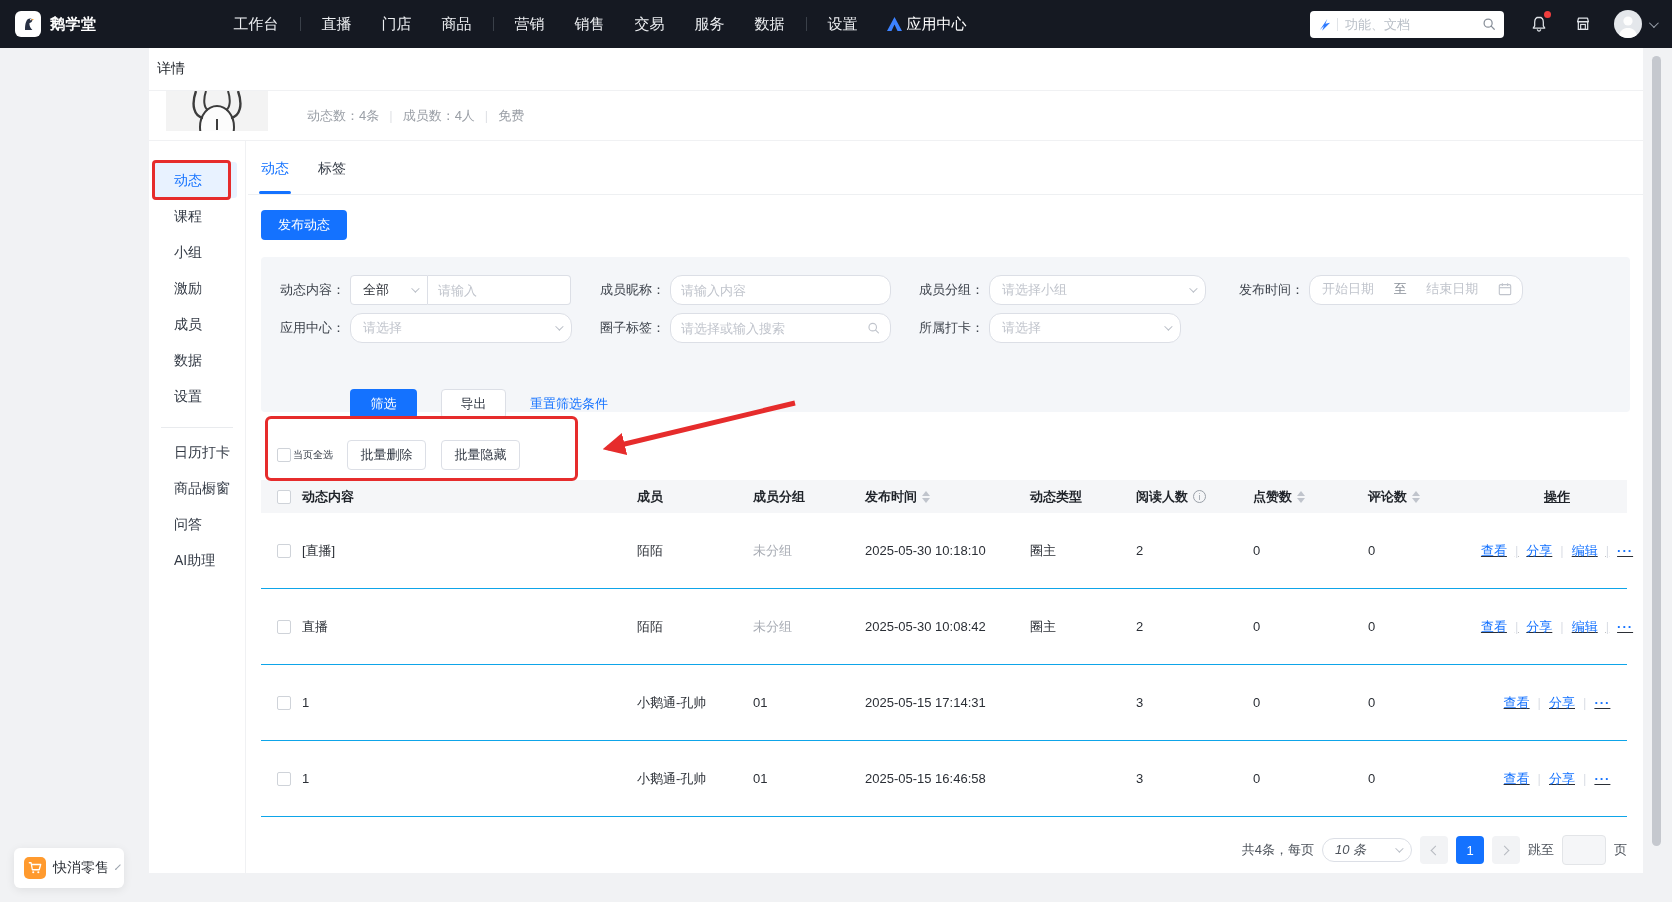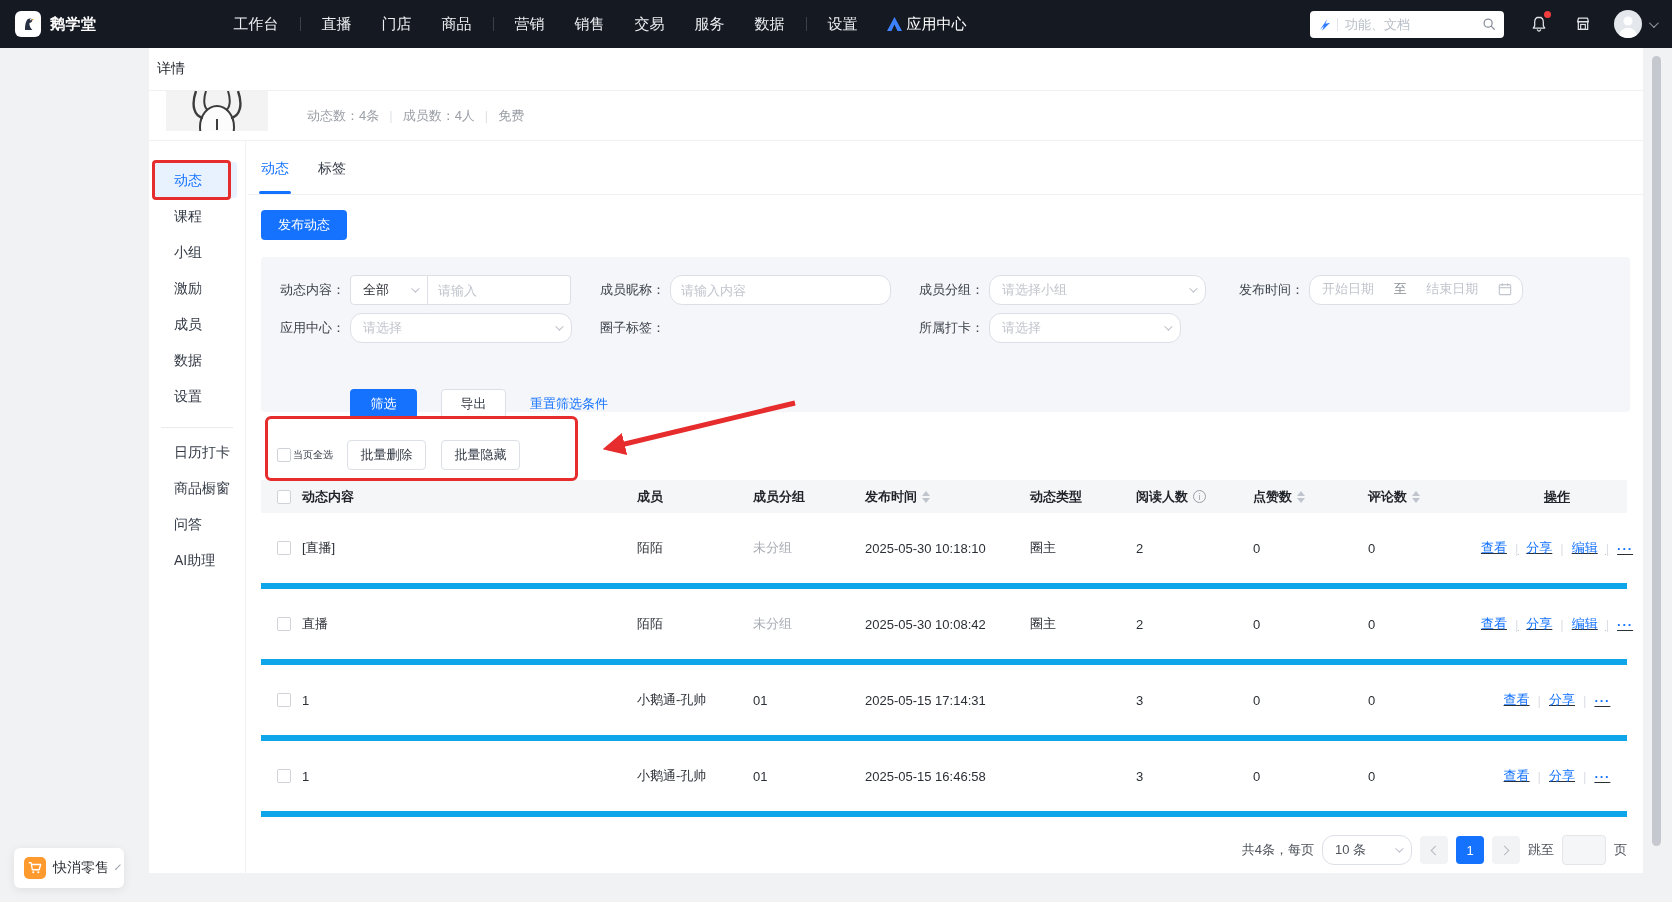--- a/index.html
+++ b/index.html
@@ -75,35 +75,35 @@
   .batchbar{position:absolute;left:0;top:299px;height:30px;display:flex;align-items:center;}
   .cbx{width:14px;height:14px;border:1px solid #cfd3d9;border-radius:2px;background:#fff;flex-shrink:0;cursor:pointer;}
   .batch-label{font-size:10px;color:#333a45;margin-left:2px;}
 
   
   .tablewrap{position:absolute;left:13px;right:16px;top:339px;}
   .tgrid{display:grid;grid-template-columns:41px 335px 116px 112px 165px 106px 117px 115px 122px 1fr;align-items:center;}
   .thead{height:33px;background:#f5f6f8;font-size:13px;color:#1f2329;font-weight:bold;}
   .th,.td{display:flex;align-items:center;min-width:0;}
   .cb-cell{padding-left:16px;}
-  .trow{height:76px;border-bottom:6px solid #0ea5e9;font-size:13px;color:#2b2f36;}
+  .trow{height:76px;border-bottom:1px solid #0ea5e9;font-size:13px;color:#2b2f36;}
   .muted{color:#a9adb5;}
   .actions{justify-content:center;padding-right:3px;text-decoration:underline;}
   .act{color:#1472ff;cursor:pointer;white-space:nowrap;}
   .act-sep{color:#dcdfe6;margin:0 8px;}
   .more{color:#1472ff;font-weight:bold;letter-spacing:1px;cursor:pointer;}
   .sorter{display:inline-flex;flex-direction:column;gap:2px;margin-left:5px;cursor:pointer;}
   .sorter i{width:0;height:0;border-left:4px solid transparent;border-right:4px solid transparent;}
   .sorter .up{border-bottom:5px solid #c0c4cc;}
   .sorter .down{border-top:5px solid #c0c4cc;}
   .info-i{display:inline-block;width:13px;height:13px;border:1px solid #9aa0a8;border-radius:50%;font-size:9px;line-height:12px;text-align:center;color:#9aa0a8;margin-left:5px;font-weight:normal;font-style:normal;}
 
   
   .pagination{position:absolute;right:16px;top:694px;height:30px;display:flex;align-items:center;gap:8px;font-size:13px;color:#4e545c;}
-  .pg-sel{width:90px;height:30px;}
+  .pg-sel{width:90px;height:24px;font-style:italic;}
   .pg-btn{width:28px;height:28px;border-radius:4px;background:#f2f3f5;display:flex;align-items:center;justify-content:center;cursor:pointer;}
   .pg-btn .chev{border-color:#b6bac0;}
   .chev-l{transform:rotate(135deg);margin-left:3px;}
   .chev-r{transform:rotate(-45deg);margin-right:3px;}
   .pg-cur{width:28px;height:28px;border-radius:4px;background:#1472ff;color:#fff;display:flex;align-items:center;justify-content:center;cursor:pointer;}
   .pg-jump{width:44px;height:30px;border:1px solid #e3e5e8;background:#f5f6f8;border-radius:4px;}
 
   
   .workspace{position:absolute;left:14px;top:848px;width:110px;height:40px;background:#fff;border-radius:6px;box-shadow:0 2px 10px rgba(0,0,0,.08);display:flex;align-items:center;padding:0 10px;gap:7px;cursor:pointer;z-index:6;}
   .ws-icon{width:22px;height:22px;border-radius:5px;background:#ff9a2e;display:flex;align-items:center;justify-content:center;flex-shrink:0;}
@@ -286,20 +286,27 @@
       <div class="frow" style="top:56px;">
         <div class="fg" style="left:0;">
           <span class="flabel" style="width:84px;">应用中心：</span>
           <div class="ctrl sel" style="width:222px;margin-left:5px;">
             <span class="ph">请选择</span>
             <span class="chev"></span>
           </div>
         </div>
         <div class="fg" style="left:300px;">
           <span class="flabel" style="width:104px;">圈子标签：</span>
+          <div class="ctrl cin" style="width:221px;margin-left:5px;">
+            <input placeholder="请选择或输入搜索" style="">
+            <svg width="14" height="14" viewBox="0 0 16 16">
+                <circle cx="7" cy="7" r="4.6" fill="none" stroke="#c0c4cc" stroke-width="1.4"></circle>
+                <line x1="10.5" y1="10.5" x2="14" y2="14" stroke="#c0c4cc" stroke-width="1.4" stroke-linecap="round"></line>
+              </svg>
+          </div>
         </div>
         <div class="fg" style="left:640px;">
           <span class="flabel" style="width:83px;">所属打卡：</span>
           <div class="ctrl sel" style="width:192px;margin-left:5px;">
             <span class="ph">请选择</span>
             <span class="chev"></span>
           </div>
         </div>
       </div>
 

